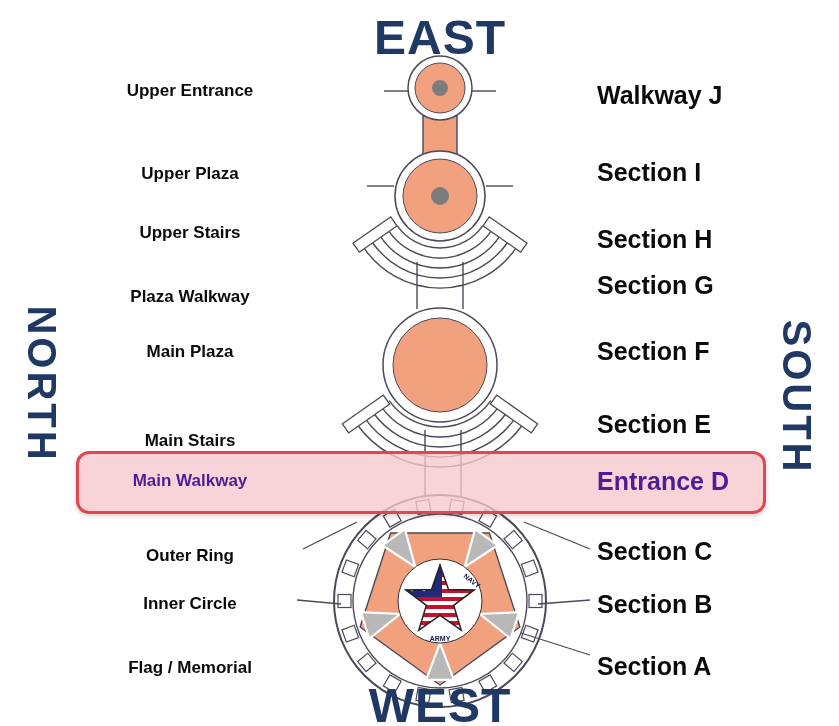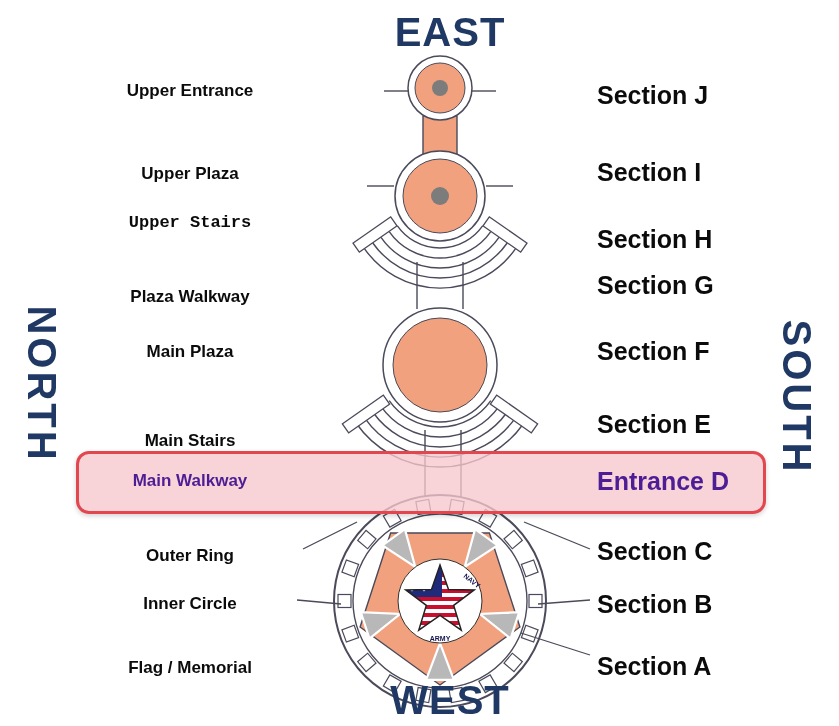--- a/index.html
+++ b/index.html
@@ -6,21 +6,21 @@
   .stage {
     position:relative; width:839px; height:726px; overflow:hidden;
     font-family:"Liberation Sans", sans-serif; background:#ffffff;
   }
   svg.map { position:absolute; left:0; top:0; }
 
   .compass {
     position:absolute; color:#1F3864; font-weight:700; text-align:center;
     letter-spacing:1px;
   }
-  .compass.h { width:220px; font-size:40px; left:340px; }
+  .compass.h { width:220px; font-size:48px; left:330px; }
   .compass.v {
     width:210px; height:46px; font-size:40px; line-height:46px;
     letter-spacing:3px; transform:rotate(90deg);
   }
 
   .feature-label {
     position:absolute; left:25px; width:330px; height:34px; line-height:34px;
     text-align:center; font-size:17px; font-weight:700; color:#0b0b0b;
     white-space:nowrap; z-index:3;
   }
@@ -180,30 +180,30 @@
 
   <div class="highlight-box"></div>
 
   <div class="compass h" style="top:10px;">EAST</div>
   <div class="compass h" style="top:678px;">WEST</div>
   <div class="compass v" style="left:-63px; top:361px;">NORTH</div>
   <div class="compass v" style="left:692px; top:374px;">SOUTH</div>
 
   <div class="feature-label" style="top:74px;">Upper Entrance</div>
   <div class="feature-label" style="top:157px;">Upper Plaza</div>
-  <div class="feature-label" style="top:206px;font-family:Liberation Mono, monospace;">Upper Stairs</div>
+  <div class="feature-label" style="top:216px;">Upper Stairs</div>
   <div class="feature-label" style="top:272px;margin-top:8px;">Plaza Walkway</div>
   <div class="feature-label" style="top:335px;">Main Plaza</div>
   <div class="feature-label" style="top:424px;">Main Stairs</div>
   <div class="feature-label hl-text" style="top:464px;">Main Walkway</div>
   <div class="feature-label" style="top:539px;">Outer Ring</div>
   <div class="feature-label" style="top:651px;">Flag / Memorial</div>
   <div class="feature-label" style="top:587px;">Inner Circle</div>
 
-  <div class="section-label" style="top:78px;">Section J</div>
+  <div class="section-label" style="top:78px;">Walkway J</div>
   <div class="section-label" style="top:155px;">Section I</div>
   <div class="section-label" style="top:222px;">Section H</div>
   <div class="section-label" style="top:268px;">Section G</div>
   <div class="section-label" style="top:334px;">Section F</div>
   <div class="section-label" style="top:407px;">Section E</div>
   <div class="section-label hl-text" style="top:464px;">Entrance D</div>
   <div class="section-label" style="top:534px;">Section C</div>
   <div class="section-label" style="top:587px;">Section B</div>
   <div class="section-label" style="top:649px;">Section A</div>
 

